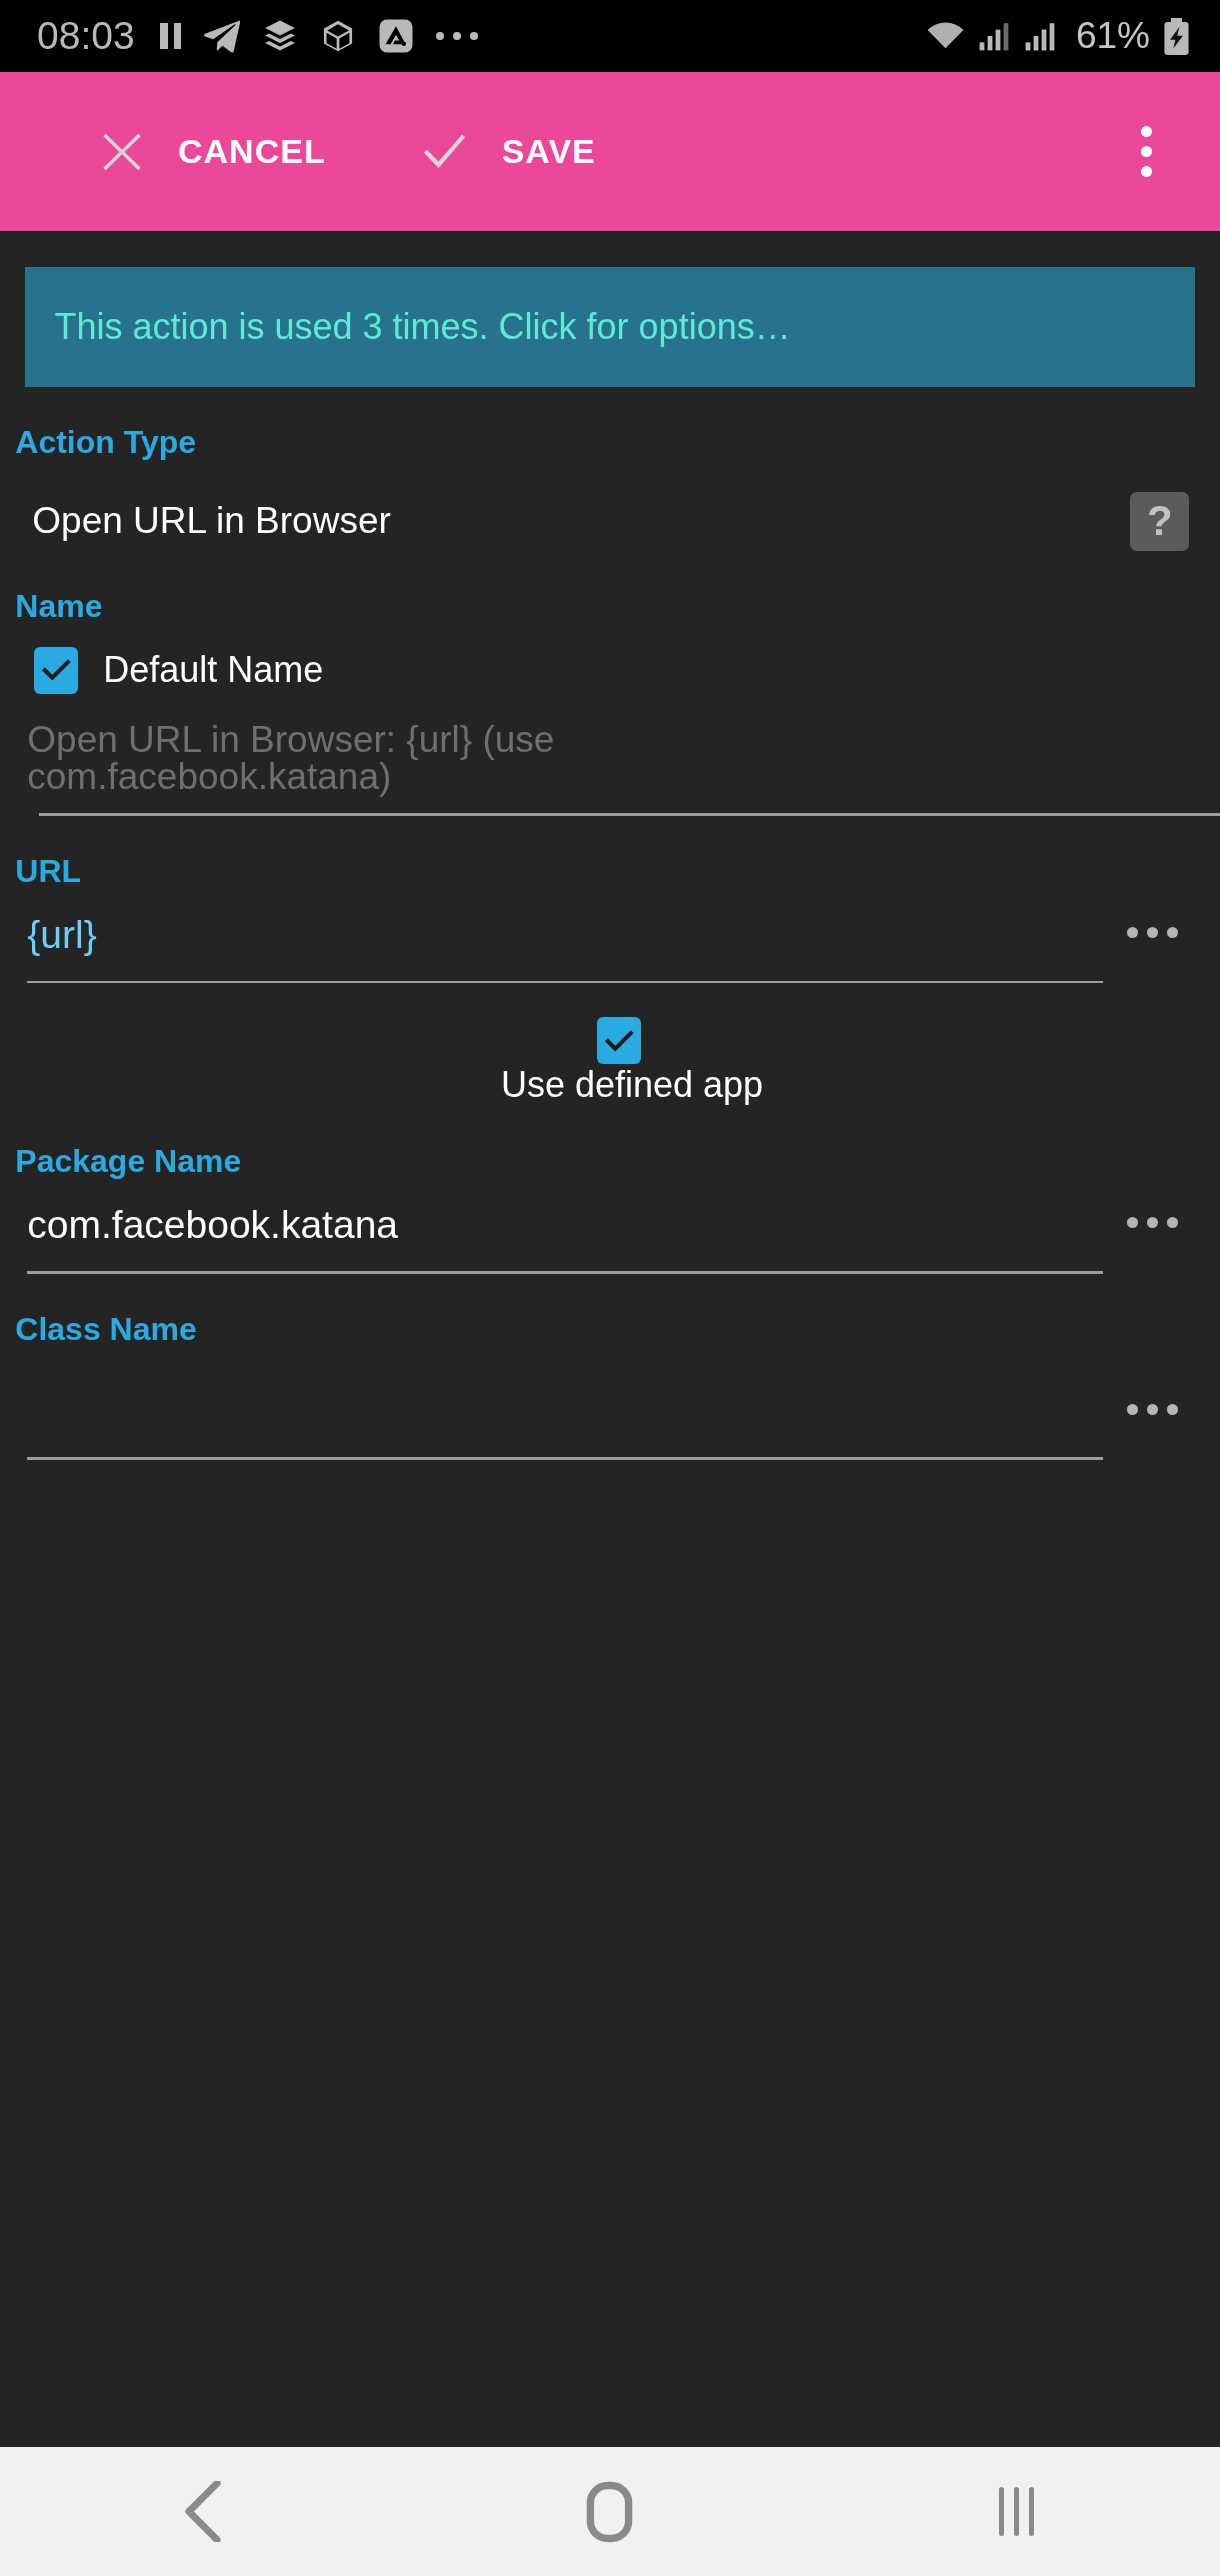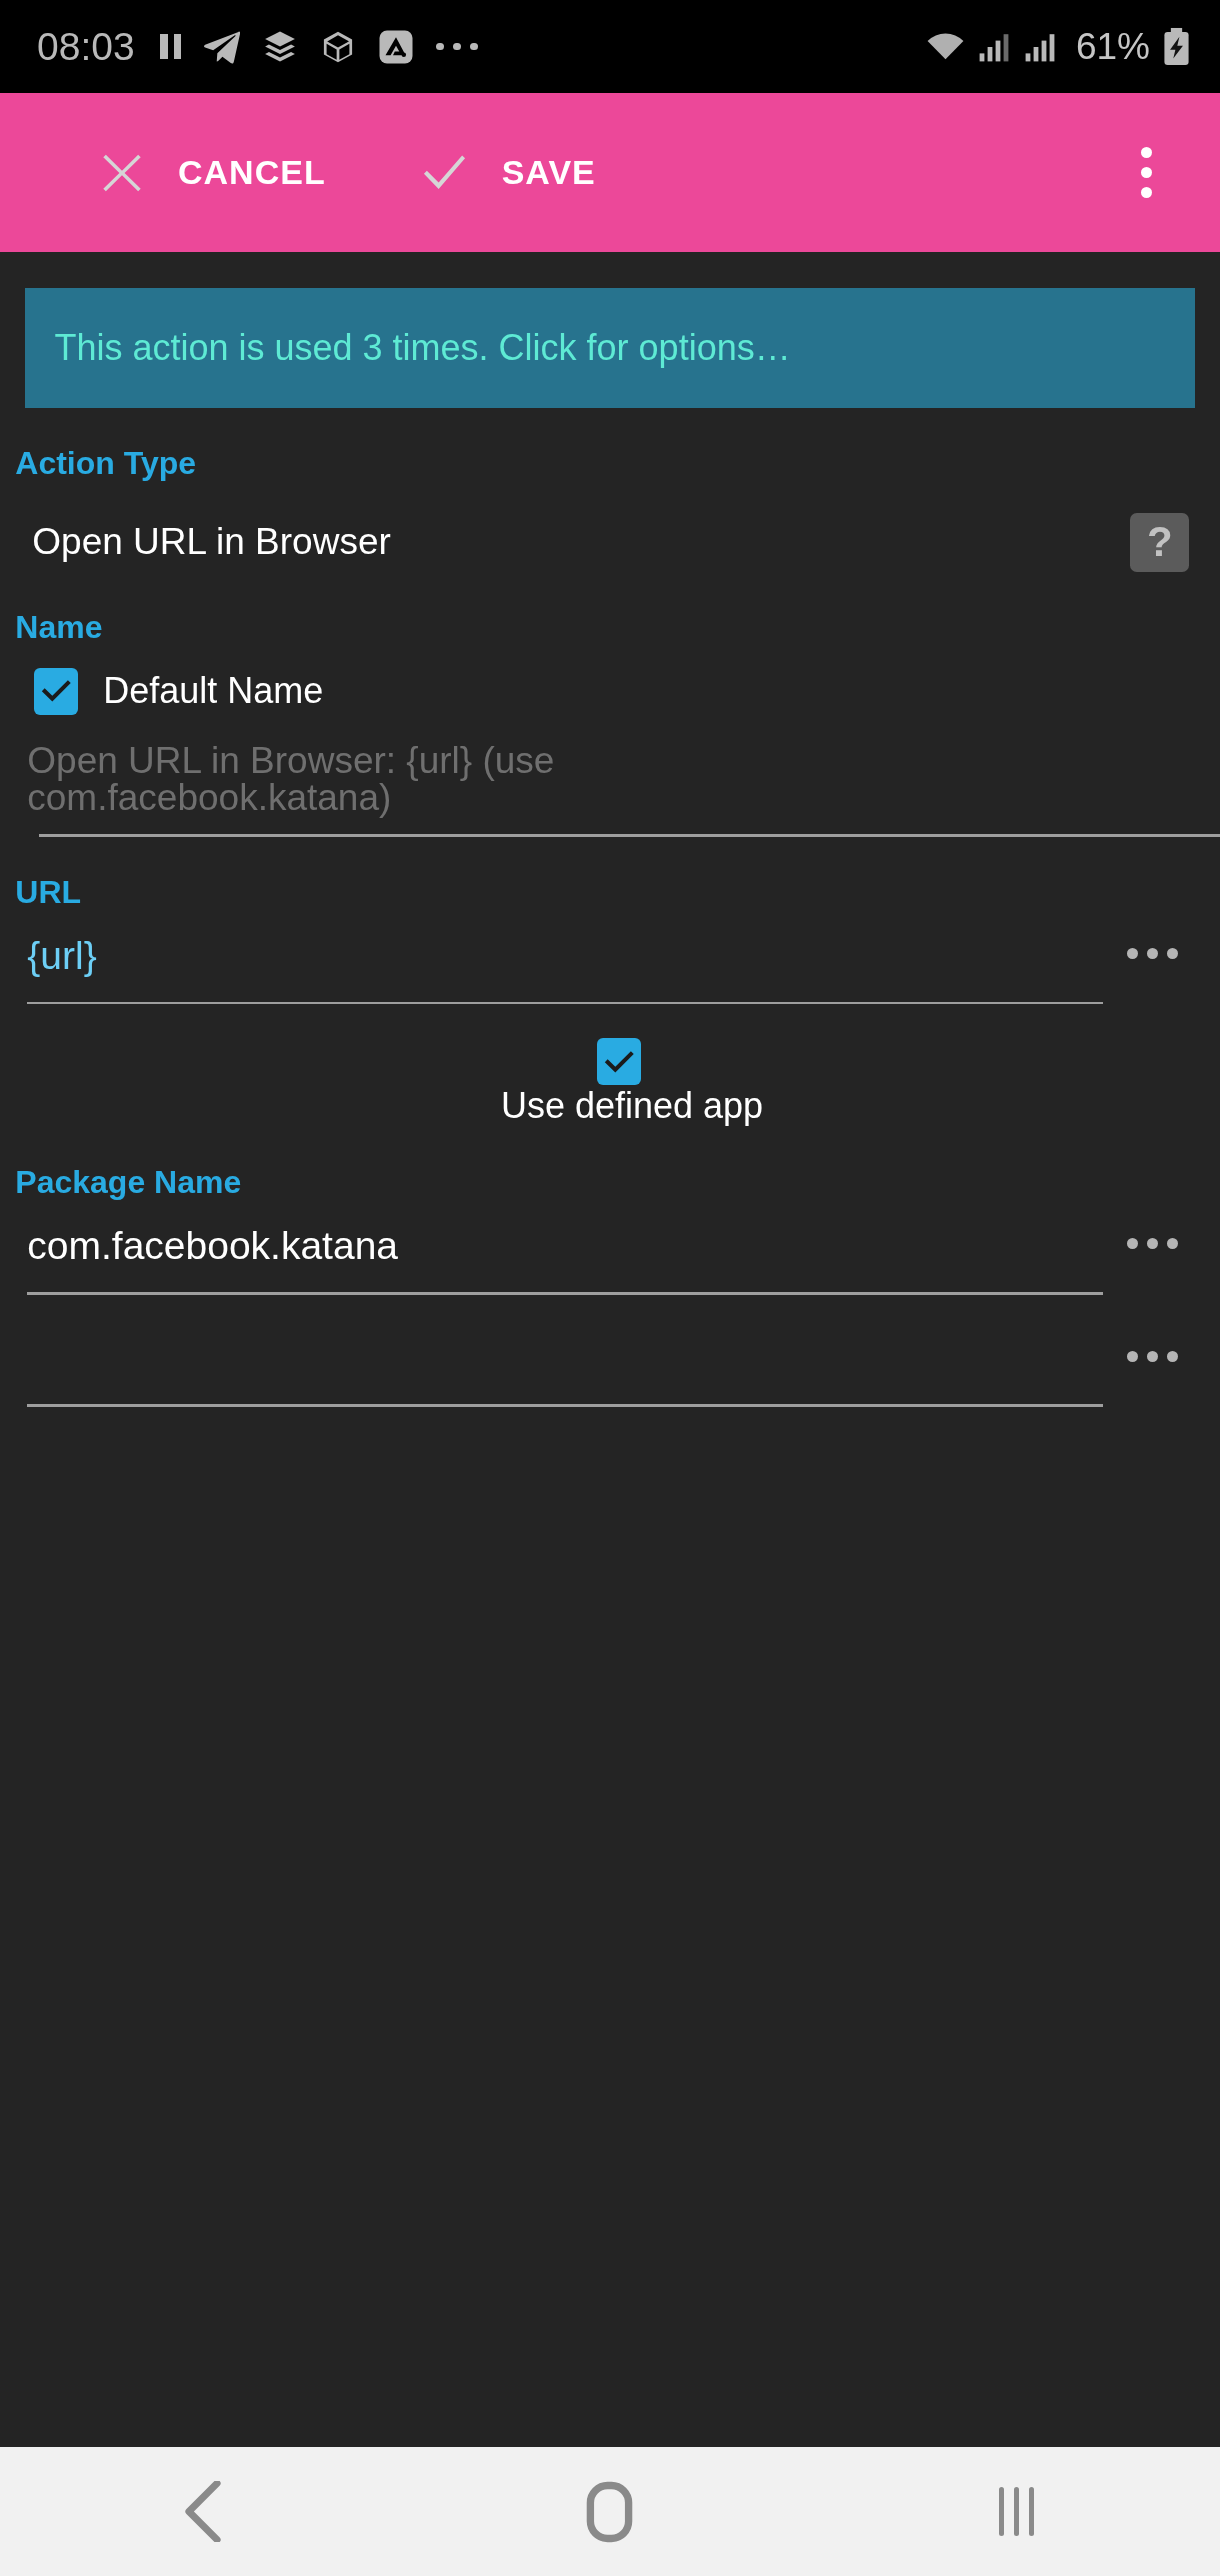--- a/index.html
+++ b/index.html
@@ -14,21 +14,21 @@
     position: relative;
     width: 1220px;
     height: 2576px;
     background: #242424;
     display: flex;
     flex-direction: column;
   }
 
   
   .status-bar {
-    height: 93px;
+    height: 72px;
     background: #000000;
     display: flex;
     align-items: center;
     padding: 0 29px 0 37px;
     flex: none;
   }
   .sb-clock {
     color: #b9b9b9;
     font-size: 39px;
     letter-spacing: 0px;
@@ -397,20 +397,21 @@
           <div class="value-text edit-val">com.facebook.katana</div>
         </div>
         <div class="ellipsis-btn">
             <i></i>
             <i></i>
             <i></i>
           </div>
       </div>
       <div class="underline short"></div>
 
+      <div class="field-label">Class Name</div>
       <div class="edit-row" style="margin-top:44px;">
         <div class="edit-wrap">
           <div class="value-text edit-val"></div>
         </div>
         <div class="ellipsis-btn">
             <i></i>
             <i></i>
             <i></i>
           </div>
       </div>

